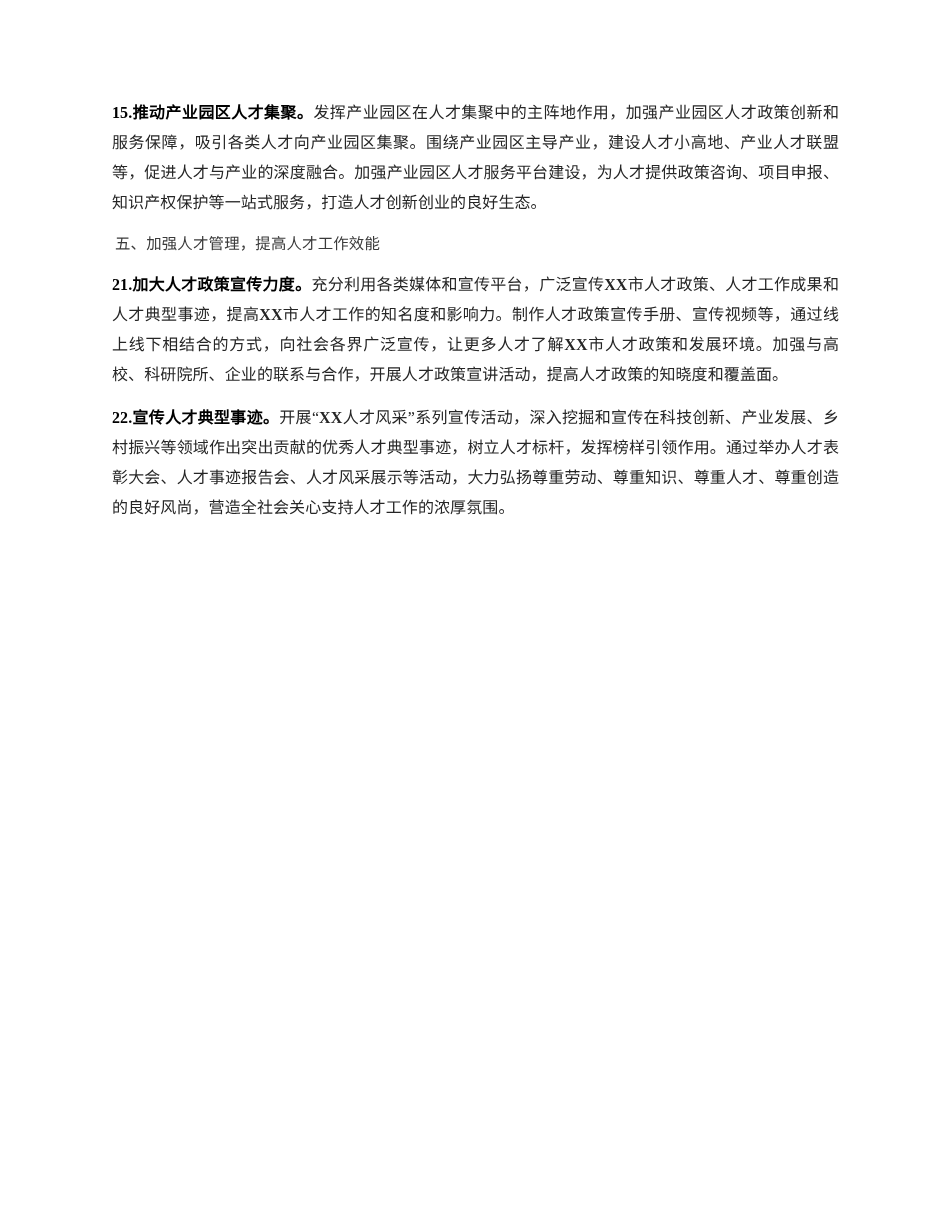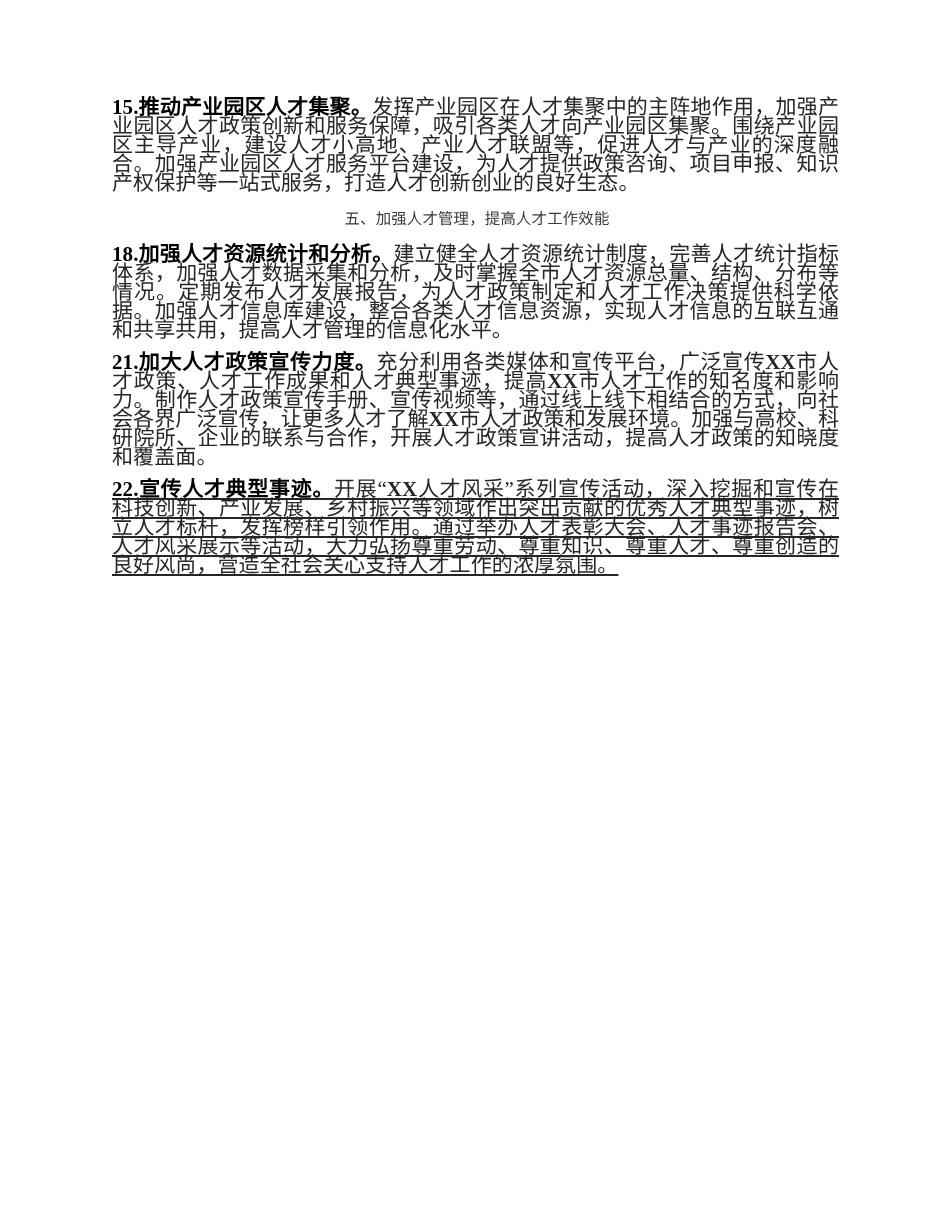--- a/index.html
+++ b/index.html
@@ -23,64 +23,61 @@
   }
   .content {
     position: absolute;
     left: 112px;
     top: 98px;
     width: 727px;
   }
   
   .para {
     margin: 0 0 13px 0;
-    font-size: 21px;
-    line-height: 19px;
+    font-size: 16px;
+    line-height: 30px;
     text-align: justify;
     text-justify: inter-ideograph;
     color: #262626;
     letter-spacing: 0.1px;
   }
   .para .lead {
     font-weight: bold;
     color: #000000;
   }
   
   .section-heading {
     margin: 0 0 13px 3px;
     font-size: 15.4px;
     line-height: 25.6px;
     color: #3a3a3a;
-    text-align: center;
+    text-align: left;
     letter-spacing: 0.2px;
   }
   
   .tok {
     font-weight: bold;
     font-family: "Liberation Serif", "DejaVu Serif", serif;
   }
-  .para:last-child { margin-bottom: 0; text-decoration: underline; }
+  .para:last-child { margin-bottom: 0; }
 </style>
 </head>
 <body>
 
 <div class="page">
   <div class="content">
 
     <p class="para">
       <span class="lead"><span>15.</span><span>推动产业园区人才集聚。</span></span><span>发挥产业园区在人才集聚中的主阵地作用，加强产业园区人才政策创新和服务保障，吸引各类人才向产业园区集聚。围绕产业园区主导产业，建设人才小高地、产业人才联盟等，促进人才与产业的深度融合。加强产业园区人才服务平台建设，为人才提供政策咨询、项目申报、知识产权保护等一站式服务，打造人才创新创业的良好生态。</span>
     </p>
 
 
     <p class="section-heading">五、加强人才管理，提高人才工作效能</p>
 
 
-    <p class="para">
-      <span class="lead"><span>18.</span><span>加强人才资源统计和分析。</span></span><span>建立健全人才资源统计制度，完善人才统计指标体系，加强人才数据采集和分析，及时掌握全市人才资源总量、结构、分布等情况。定期发布人才发展报告，为人才政策制定和人才工作决策提供科学依据。加强人才信息库建设，整合各类人才信息资源，实现人才信息的互联互通和共享共用，提高人才管理的信息化水平。</span>
-    </p>
 
 
 
 
     <p class="para">
       <span class="lead"><span>21.</span><span>加大人才政策宣传力度。</span></span><span>充分利用各类媒体和宣传平台，广泛宣传<span class="tok">XX</span>市人才政策、人才工作成果和人才典型事迹，提高<span class="tok">XX</span>市人才工作的知名度和影响力。制作人才政策宣传手册、宣传视频等，通过线上线下相结合的方式，向社会各界广泛宣传，让更多人才了解<span class="tok">XX</span>市人才政策和发展环境。加强与高校、科研院所、企业的联系与合作，开展人才政策宣讲活动，提高人才政策的知晓度和覆盖面。</span>
     </p>
 
     <p class="para">
       <span class="lead"><span>22.</span><span>宣传人才典型事迹。</span></span><span>开展“<span class="tok">XX</span>人才风采”系列宣传活动，深入挖掘和宣传在科技创新、产业发展、乡村振兴等领域作出突出贡献的优秀人才典型事迹，树立人才标杆，发挥榜样引领作用。通过举办人才表彰大会、人才事迹报告会、人才风采展示等活动，大力弘扬尊重劳动、尊重知识、尊重人才、尊重创造的良好风尚，营造全社会关心支持人才工作的浓厚氛围。</span>

